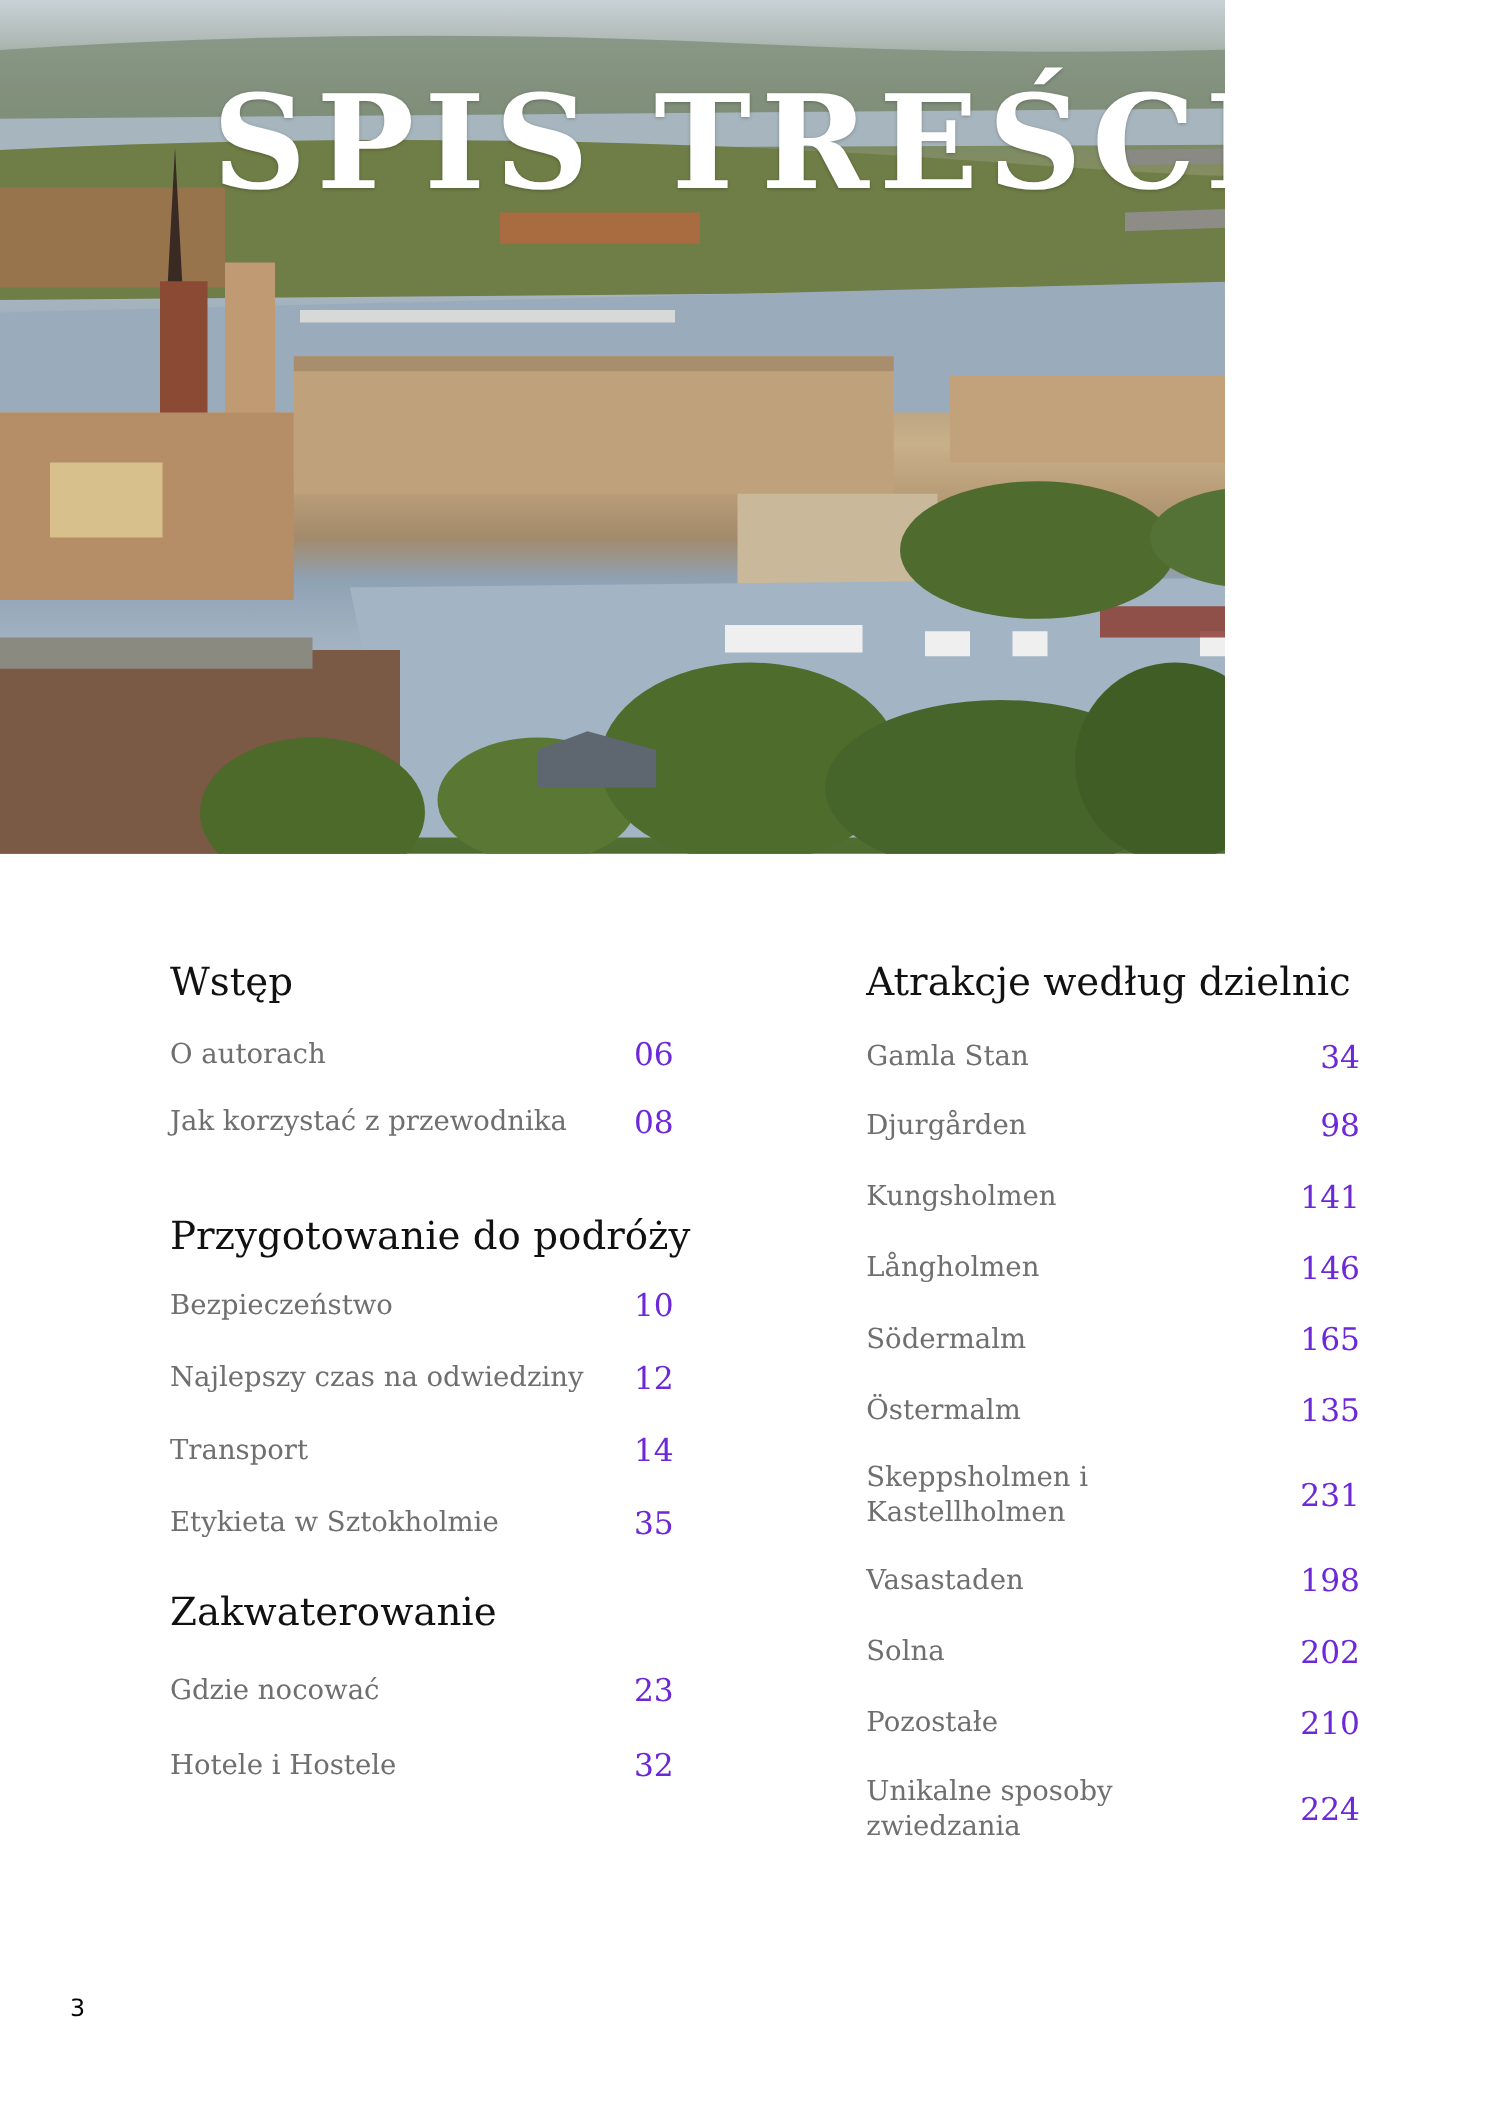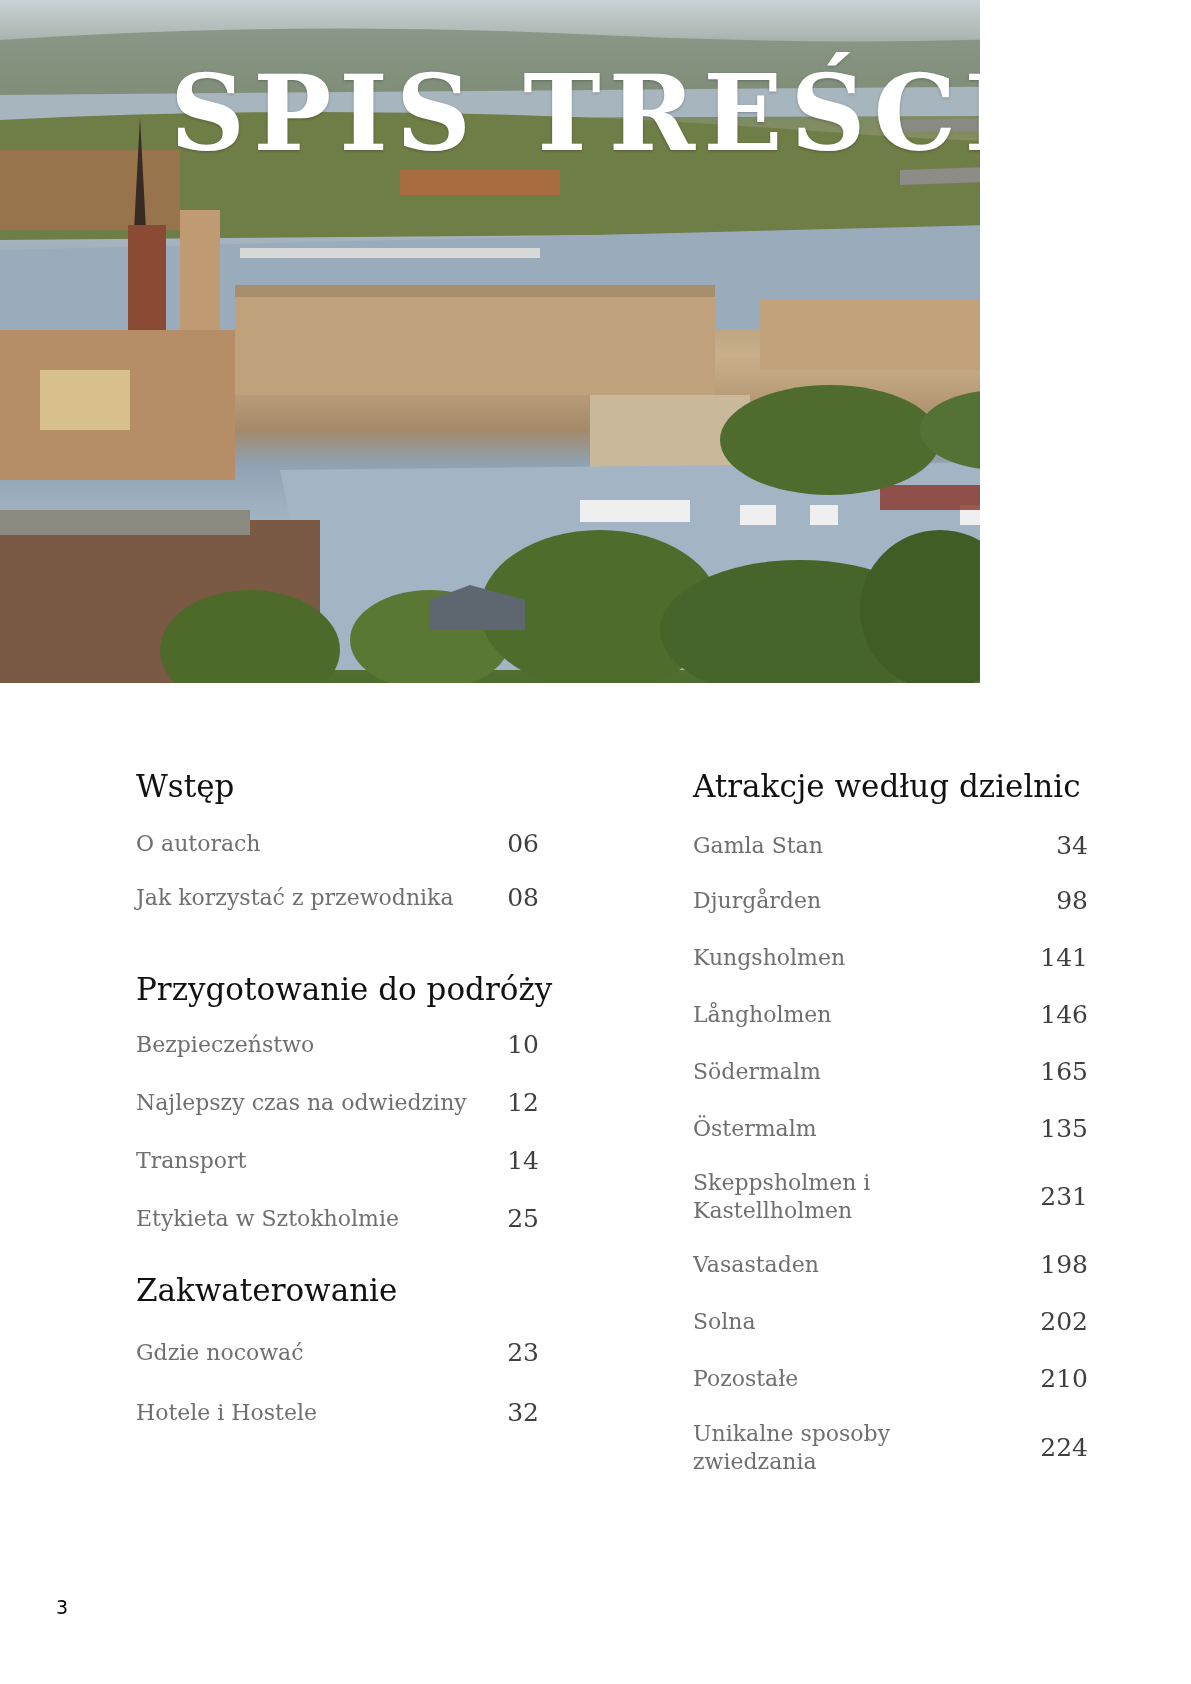--- a/index.html
+++ b/index.html
@@ -28,21 +28,21 @@
   .section-title {
     color: #111111; font-size: 31px; font-family: "DejaVu Serif", serif; font-weight: normal;
     margin: 0; line-height: 1.2; white-space: nowrap;
   }
   .entry {
     display: flex; justify-content: space-between; align-items: center;
     color: #6f6f6f; font-size: 22px; line-height: 1.3;
   }
   .entry .label { max-width: 230px; }
   .col-left .entry .label { max-width: 340px; }
-  .entry .num { font-size: 25px; color: #404040; }
+  .entry .num { font-size: 25px; color: #6d28d9; }
   .page-number {
     position: absolute; left: 56px; top: 1596px; font-family: "DejaVu Sans", sans-serif;
     font-size: 19px; color: #000;
   }
 </style>
 </head>
 <body>
 
 <div class="hero">
   <svg width="1191" height="683" viewBox="0 0 1191 683">
@@ -124,21 +124,21 @@
   <div class="entry" style="height:58px">
     <span class="label">Najlepszy czas na odwiedziny</span>
     <span class="num">12</span>
   </div>
   <div class="entry" style="height:58px">
     <span class="label">Transport</span>
     <span class="num">14</span>
   </div>
   <div class="entry" style="height:58px">
     <span class="label">Etykieta w Sztokholmie</span>
-    <span class="num">25</span>
+    <span class="num">35</span>
   </div>
 
   <div style="height:24px"></div>
   <h2 class="section-title">Zakwaterowanie</h2>
   <div style="height:14px"></div>
   <div class="entry" style="height:60px">
     <span class="label">Gdzie nocować</span>
     <span class="num">23</span>
   </div>
   <div class="entry" style="height:60px">

